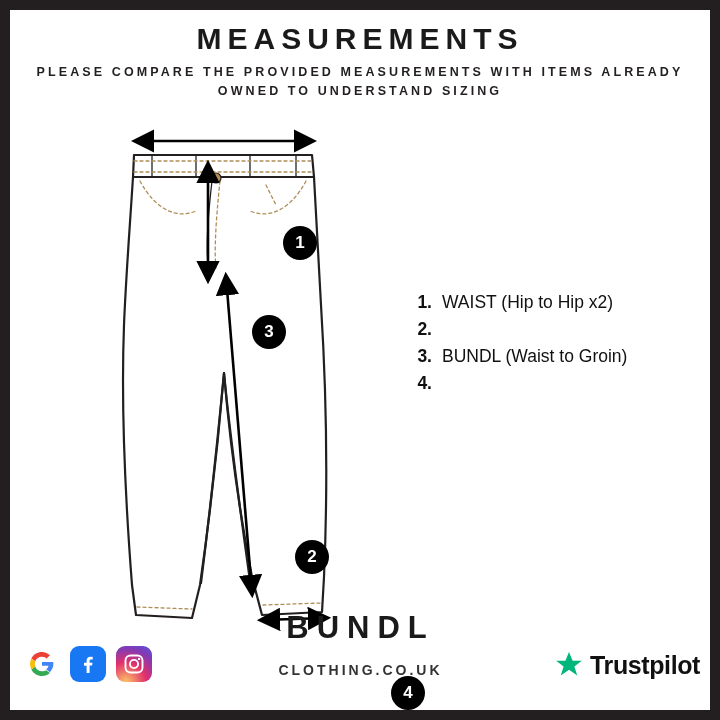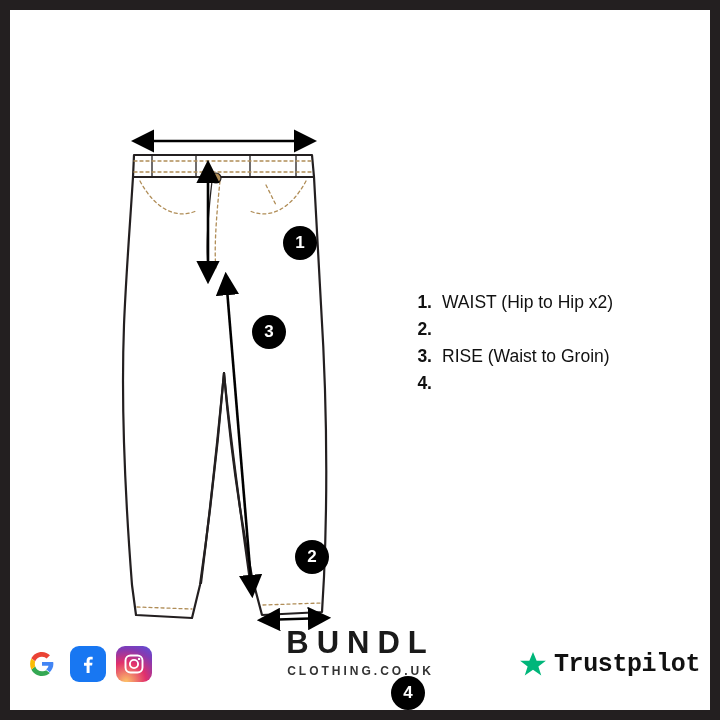--- a/index.html
+++ b/index.html
@@ -157,47 +157,51 @@
     text-align: center;
   }
   #brand-name {
     font-size: 31px;
     font-weight: bold;
     letter-spacing: 8px;
     color: #1a1a1a;
     line-height: 1;
   }
   #brand-domain {
-    margin-top: 6px;
-    font-size: 12px;
+    margin-top: 19px;
+    font-size: 14px;
     letter-spacing: 3px;
     color: #333333;
     font-weight: bold;
   }
   #trustpilot {
     position: absolute;
     right: 10px;
     bottom: 14px;
     display: flex;
+    align-items: center;
     gap: 6px;
-    font-family: Liberation Mono, monospace;
   }
   #trustpilot-label {
     font-size: 25px;
     font-weight: bold;
     color: #111111;
     letter-spacing: -0.4px;
   }
 </style>
 </head>
 <body>
 
 <div id="page">
   <div id="inner">
 
+    <div id="header">
+      <div id="title">MEASUREMENTS</div>
+      <div id="subtitle">PLEASE COMPARE THE PROVIDED MEASUREMENTS WITH ITEMS ALREADY OWNED TO UNDERSTAND SIZING</div>
+    </div>
 
     <div id="diagram">
       <svg width="320" height="520" viewBox="0 0 320 520">
         <g fill="#ffffff" stroke="#231f20" stroke-width="2.2" stroke-linejoin="round" stroke-linecap="round">
 
           <path d="M34 40 L212 40 L214 62 L33 62 Z"></path>
 
           <path d="M33 62
                    C 30 110, 26 160, 24 210
                    C 21 290, 25 380, 32 470
@@ -267,21 +271,21 @@
     <div id="legend">
       <div class="legend-row">
         <span class="legend-num">1.</span>
         <span class="legend-label">WAIST (Hip to Hip x2)</span>
       </div>
       <div class="legend-row">
         <span class="legend-num">2.</span>
       </div>
       <div class="legend-row">
         <span class="legend-num">3.</span>
-        <span class="legend-label">RISE (Waist to Groin)</span>
+        <span class="legend-label">BUNDL (Waist to Groin)</span>
       </div>
       <div class="legend-row">
         <span class="legend-num">4.</span>
       </div>
     </div>
 
     <div id="footer">
 
       <div id="social">
         <div class="social-icon" id="icon-google">

